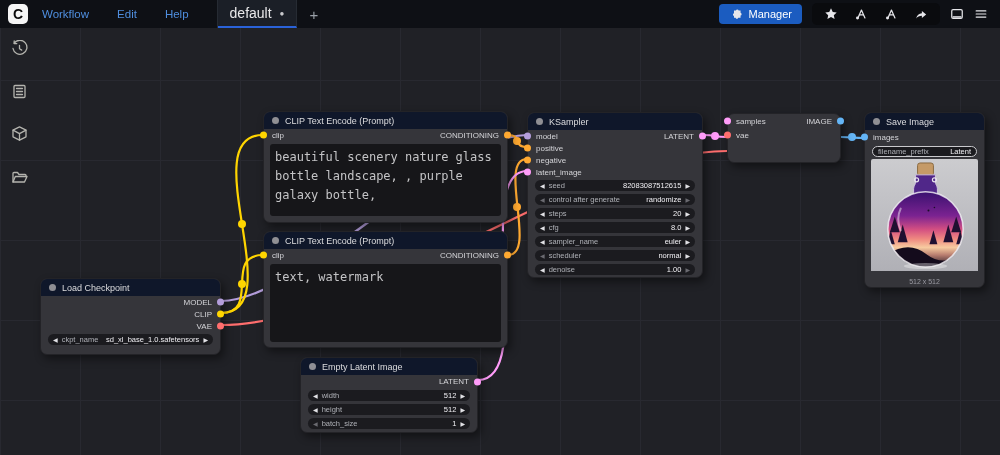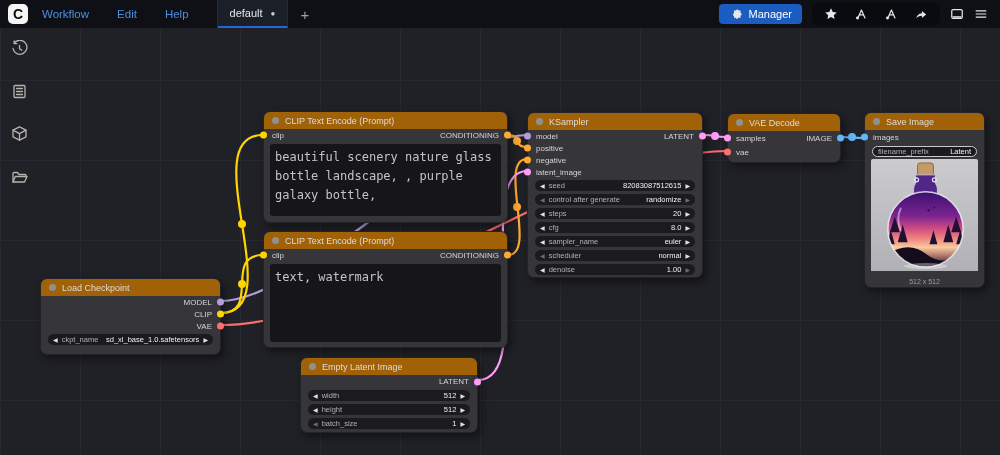--- a/index.html
+++ b/index.html
@@ -14,38 +14,38 @@
   #wires { position:absolute; inset:0; z-index:1; }
   
   #menubar { position:absolute; top:0; left:0; width:1000px; height:28px; background:#0e1015;
     display:flex; align-items:center; z-index:10; }
   .logo { width:20px; height:20px; margin:0 14px 0 8px; background:#f5f5f5; border-radius:5px;
     color:#0a0a0a; font-weight:bold; font-size:14px; display:flex; align-items:center; justify-content:center; }
   .menu-item { color:#4f8ede; font-size:11.5px; margin-right:28px; cursor:pointer; }
   .tabstrip { display:flex; align-items:stretch; height:28px; border-left:1px solid #262b33; }
   .tab { background:#1b1f27; border-right:1px solid #262b33; border-bottom:2px solid #2a62d9;
     display:flex; align-items:center; gap:8px; padding:0 12px; }
-  .tab-label { color:#e8e8ea; font-size:11px; }
+  .tab-label { color:#e8e8ea; font-size:14px; }
   .tab-dot { color:#c8c8cc; font-size:8px; }
   .newtab { color:#9aa0a8; font-size:15px; display:flex; align-items:center; padding:0 12px; }
   .mb-right { margin-left:auto; display:flex; align-items:center; gap:10px; padding-right:12px; }
   .manager-btn { background:#1b5cc0; border-radius:4px; height:20px; display:flex; align-items:center;
     gap:6px; padding:0 10px; color:#fff; font-size:11px; }
   .icon-pill { background:#0a0b0e; border-radius:5px; height:22px; display:flex; align-items:center;
     gap:16px; padding:0 12px; }
   .tbicon { width:14px; height:14px; display:block; }
   .tbicon * { stroke:#e6e6ea; fill:none; stroke-width:1.4; stroke-linecap:round; stroke-linejoin:round; }
   .tbicon .fill { fill:#e6e6ea; stroke:none; }
   
   .side-icon { position:absolute; left:11px; width:17px; height:17px; z-index:5; }
   .side-icon * { stroke:#b4b4ae; fill:none; stroke-width:1.3; stroke-linecap:round; stroke-linejoin:round; }
   
   .node { position:absolute; background:#35353a; border:1px solid #232327; border-radius:7px;
     box-shadow:3px 4px 8px rgba(0,0,0,.45); z-index:2; }
-  .nheader { height:17px; background:#a16207; border-radius:6px 6px 0 0; display:flex; align-items:center;
+  .nheader { height:17px; background:#0f172a; border-radius:6px 6px 0 0; display:flex; align-items:center;
     gap:6px; padding:0 8px; }
   .ncollapse { width:7px; height:7px; border-radius:50%; background:#8f8f94; flex:none; }
   .ntitle { color:#dcdcde; font-size:9px; white-space:nowrap; }
   .prow { position:relative; display:flex; align-items:center; height:12px; padding:0 8px;
     font-size:8px; color:#d4d4d8; }
   .prow.both { justify-content:space-between; }
   .prow.out { justify-content:flex-end; }
   .pdot { position:absolute; width:7px; height:7px; border-radius:50%; top:50%; transform:translateY(-50%); }
   .pdot.in { left:-4px; } .pdot.out { right:-4px; }
   .widgets { display:flex; flex-direction:column; gap:3px; padding:2px 7px 0 7px; }
@@ -277,24 +277,20 @@
     <div class="widget">
       <span class="warr">◀</span>
       <span class="wname">denoise</span>
       <span class="wval">1.00</span>
       <span class="warr dim">▶</span>
     </div>
   </div>
 </div>
 
 <div class="node" style="left:727px; top:113px; width:114px; height:50px">
-  <div class="nheader">
-    <span class="ncollapse"></span>
-    <span class="ntitle">VAE Decode</span>
-  </div>
   <div class="prow both" style="height:14px">
     <span>samples</span>
     <span>IMAGE</span>
     <span class="pdot in" style="background:#FF9CF9"></span>
     <span class="pdot out" style="background:#64B5F6"></span>
   </div>
   <div class="prow" style="height:14px">
     <span>vae</span>
     <span class="pdot in" style="background:#FF6E6E"></span>
   </div>

